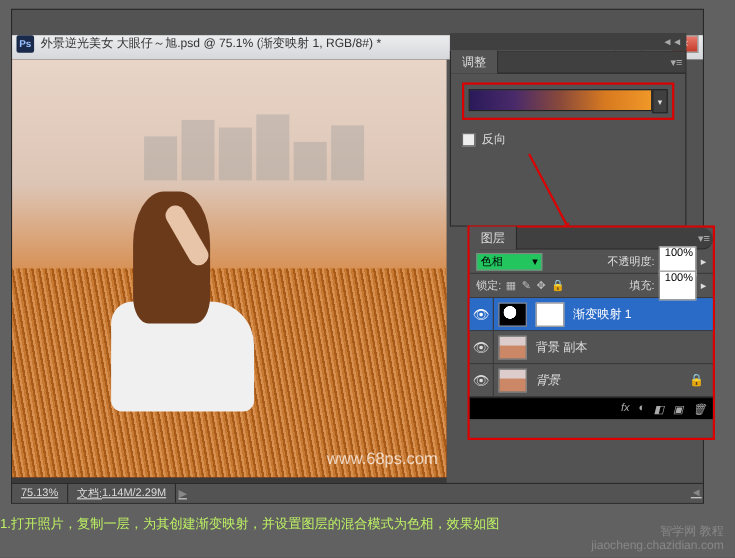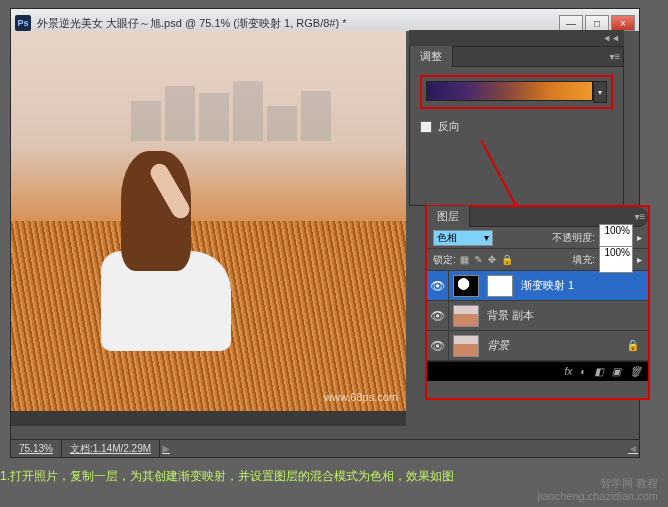--- a/index.html
+++ b/index.html
@@ -1,32 +1,32 @@
 <!DOCTYPE html>
 <html><head>
 <meta charset="utf-8">
 <style>
   * { margin: 0; padding: 0; box-sizing: border-box; font-family: "Microsoft YaHei", sans-serif; }
   body { background: #616161; width: 668px; height: 507px; position: relative; }
   .window { position: absolute; left: 10px; top: 8px; width: 630px; height: 450px; background: #535353; border: 1px solid #282828; }
-  .titlebar { height: 22px; background: linear-gradient(#ecedef, #d5d7da); display: flex; align-items: flex-end; padding: 0 4px; font-size: 11px; color: #333; }
+  .titlebar { height: 22px; background: linear-gradient(#ecedef, #d5d7da); display: flex; align-items: flex-start; padding: 0 4px; font-size: 11px; color: #333; margin-top: 23px; }
   .ps-icon { width: 16px; height: 16px; background: #1a2a4a; color: #9bc3ff; font-size: 9px; font-weight: bold; display: flex; align-items: center; justify-content: center; margin-right: 6px; border-radius: 2px; }
   .titlebar-btns { margin-left: auto; display: flex; gap: 2px; }
   .tb-btn { width: 24px; height: 16px; background: linear-gradient(#f5f5f5,#ddd); border: 1px solid #888; font-size: 10px; display: flex; align-items: center; justify-content: center; }
   .tb-close { background: linear-gradient(#e97a6c,#c43b29); color: #fff; }
   .canvas-area { position: relative; width: 395px; height: 395px; background: #3a3a3a; }
   .photo { width: 395px; height: 380px; background: linear-gradient(to bottom, #e8d5c8 0%, #ddc5b5 30%, #d68540 55%, #c56820 75%, #8a3a10 100%); position: relative; overflow: hidden; }
   .buildings { position: absolute; top: 40px; left: 120px; right: 0; height: 70px; display: flex; align-items: flex-end; gap: 4px; opacity: 0.35; }
   .bld { width: 30px; background: #999; }
   .figure { position: absolute; left: 60px; top: 120px; width: 160px; height: 200px; }
   .hair { position: absolute; left: 50px; top: 0; width: 70px; height: 120px; background: #6b3a1a; border-radius: 40% 40% 20% 20%; }
   .arm { position: absolute; left: 90px; top: 10px; width: 18px; height: 60px; background: #e8c5a8; border-radius: 10px; transform: rotate(-30deg); }
   .body { position: absolute; left: 30px; top: 100px; width: 130px; height: 100px; background: #f0f0f0; border-radius: 20px 40px 10px 10px; }
   .grass { position: absolute; bottom: 0; left: 0; right: 0; height: 190px; background: repeating-linear-gradient(80deg, #c67830 0 2px, #a85a18 2px 4px, #d89050 4px 6px); }
-  .watermark { position: absolute; bottom: 8px; right: 8px; color: #fff; font-size: 11px; opacity: 0.7; margin-left: 48px; }
+  .watermark { position: absolute; bottom: 8px; right: 8px; color: #fff; font-size: 15px; opacity: 0.7; margin-left: 48px; }
   .statusbar { position: absolute; left: 0; bottom: 0; right: 0; height: 18px; background: #535353; border-top: 1px solid #2a2a2a; display: flex; align-items: center; font-size: 10px; color: #ddd; text-decoration: underline; }
   .sb-cell { padding: 0 8px; border-right: 1px solid #2a2a2a; height: 100%; display: flex; align-items: center; }
   .sb-arrow { width: 12px; text-align: center; color: #888; }
 
   .panel { position: absolute; background: #535353; border: 1px solid #2a2a2a; font-size: 11px; color: #ddd; }
   .panel-tabs { height: 20px; background: #404040; display: flex; align-items: center; border-bottom: 1px solid #2a2a2a; }
   .panel-tab { padding: 3px 10px; background: #535353; border-right: 1px solid #2a2a2a; font-size: 11px; }
   .panel-menu { margin-left: auto; width: 16px; font-size: 10px; text-align: center; color: #aaa; }
   .adj-panel { left: 409px; top: 46px; width: 215px; height: 160px; }
   .adj-collapse { position: absolute; left: 409px; top: 30px; width: 215px; height: 16px; background: #404040; display: flex; align-items: center; justify-content: flex-end; padding-right: 4px; font-size: 9px; color: #aaa; }
@@ -34,21 +34,21 @@
   .adj-title { margin-bottom: 10px; }
   .gradient-row { border: 2px solid #d00; padding: 4px; margin-bottom: 10px; display: flex; }
   .gradient-swatch { flex: 1; height: 20px; background: linear-gradient(to right, #2a1a5a 0%, #4a2a6a 25%, #8a4a3a 50%, #d87a20 75%, #f09828 100%); border: 1px solid #222; }
   .grad-dd { width: 14px; height: 22px; background: #404040; border: 1px solid #222; display: flex; align-items: center; justify-content: center; font-size: 8px; }
   .chk-row { display: flex; align-items: center; gap: 6px; margin: 6px 0; }
   .chk { width: 12px; height: 12px; background: #eee; border: 1px solid #666; }
 
   .layers-panel { left: 425px; top: 205px; width: 225px; height: 195px; border: 2px solid #d00; }
   .layers-panel .panel-tabs { background: #404040; border-radius: 10px; }
   .opt-row { display: flex; align-items: center; height: 22px; padding: 0 6px; border-bottom: 1px solid #3a3a3a; gap: 4px; font-size: 10px; }
-  .blend-dd { background: #7dd3fc; color: #000; border: 1px solid #888; height: 16px; width: 60px; padding: 0 3px; display: flex; align-items: center; justify-content: space-between; font-size: 10px; }
+  .blend-dd { background: #22c55e; color: #000; border: 1px solid #888; height: 16px; width: 60px; padding: 0 3px; display: flex; align-items: center; justify-content: space-between; font-size: 10px; }
   .pct-input { background: #fff; color: #000; border: 1px solid #888; width: 34px; height: 27px; font-size: 10px; text-align: right; padding-right: 2px; }
   .lock-icons { display: flex; gap: 5px; font-size: 10px; color: #bbb; }
   .layer-list { }
   .layer-row { display: flex; align-items: center; height: 30px; border-bottom: 1px solid #3a3a3a; }
   .layer-sel { background: #2a6bc8; color: #fff; }
   .eye { width: 22px; height: 100%; border-right: 1px solid #3a3a3a; display: flex; align-items: center; justify-content: center; font-size: 12px; }
   .thumb { width: 26px; height: 22px; margin: 0 4px; border: 1px solid #888; }
   .thumb-adj { background: radial-gradient(circle at 40% 40%, #fff 30%, #000 32%); }
   .thumb-mask { background: #fff; }
   .thumb-photo { background: linear-gradient(#dcc 40%, #c86 41%); }

